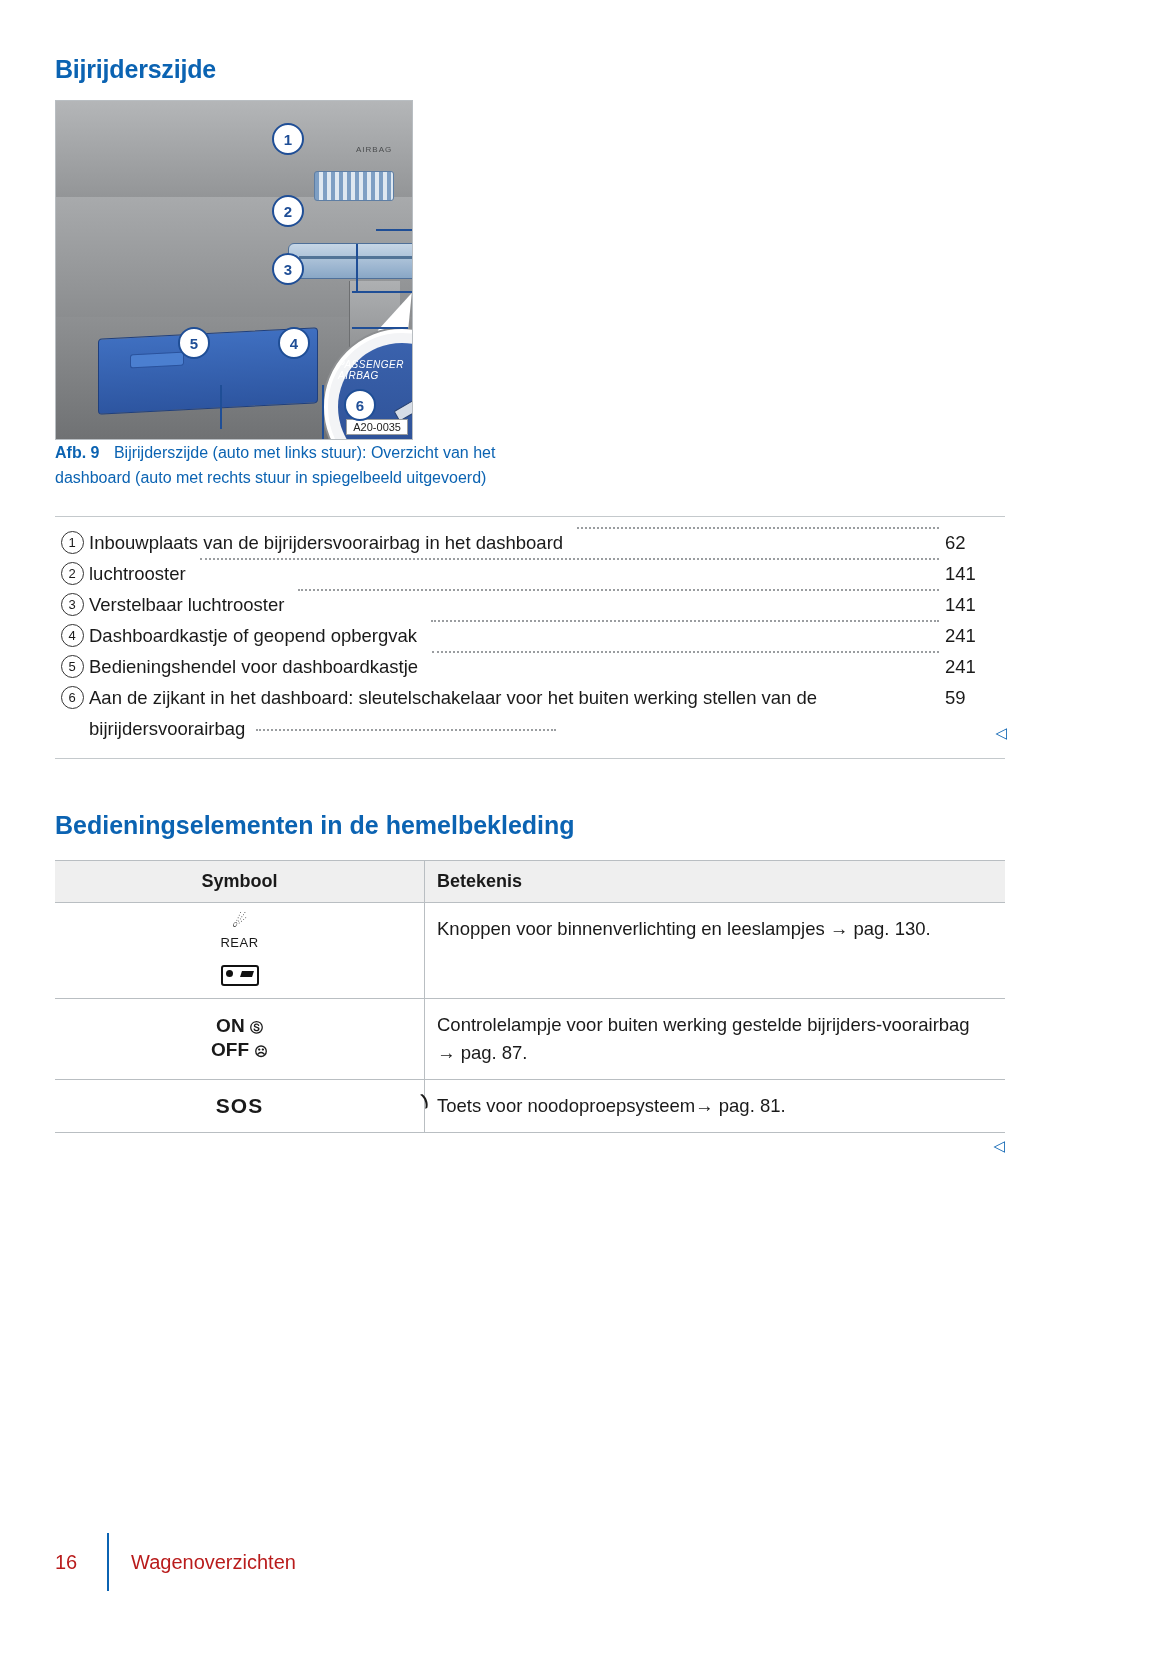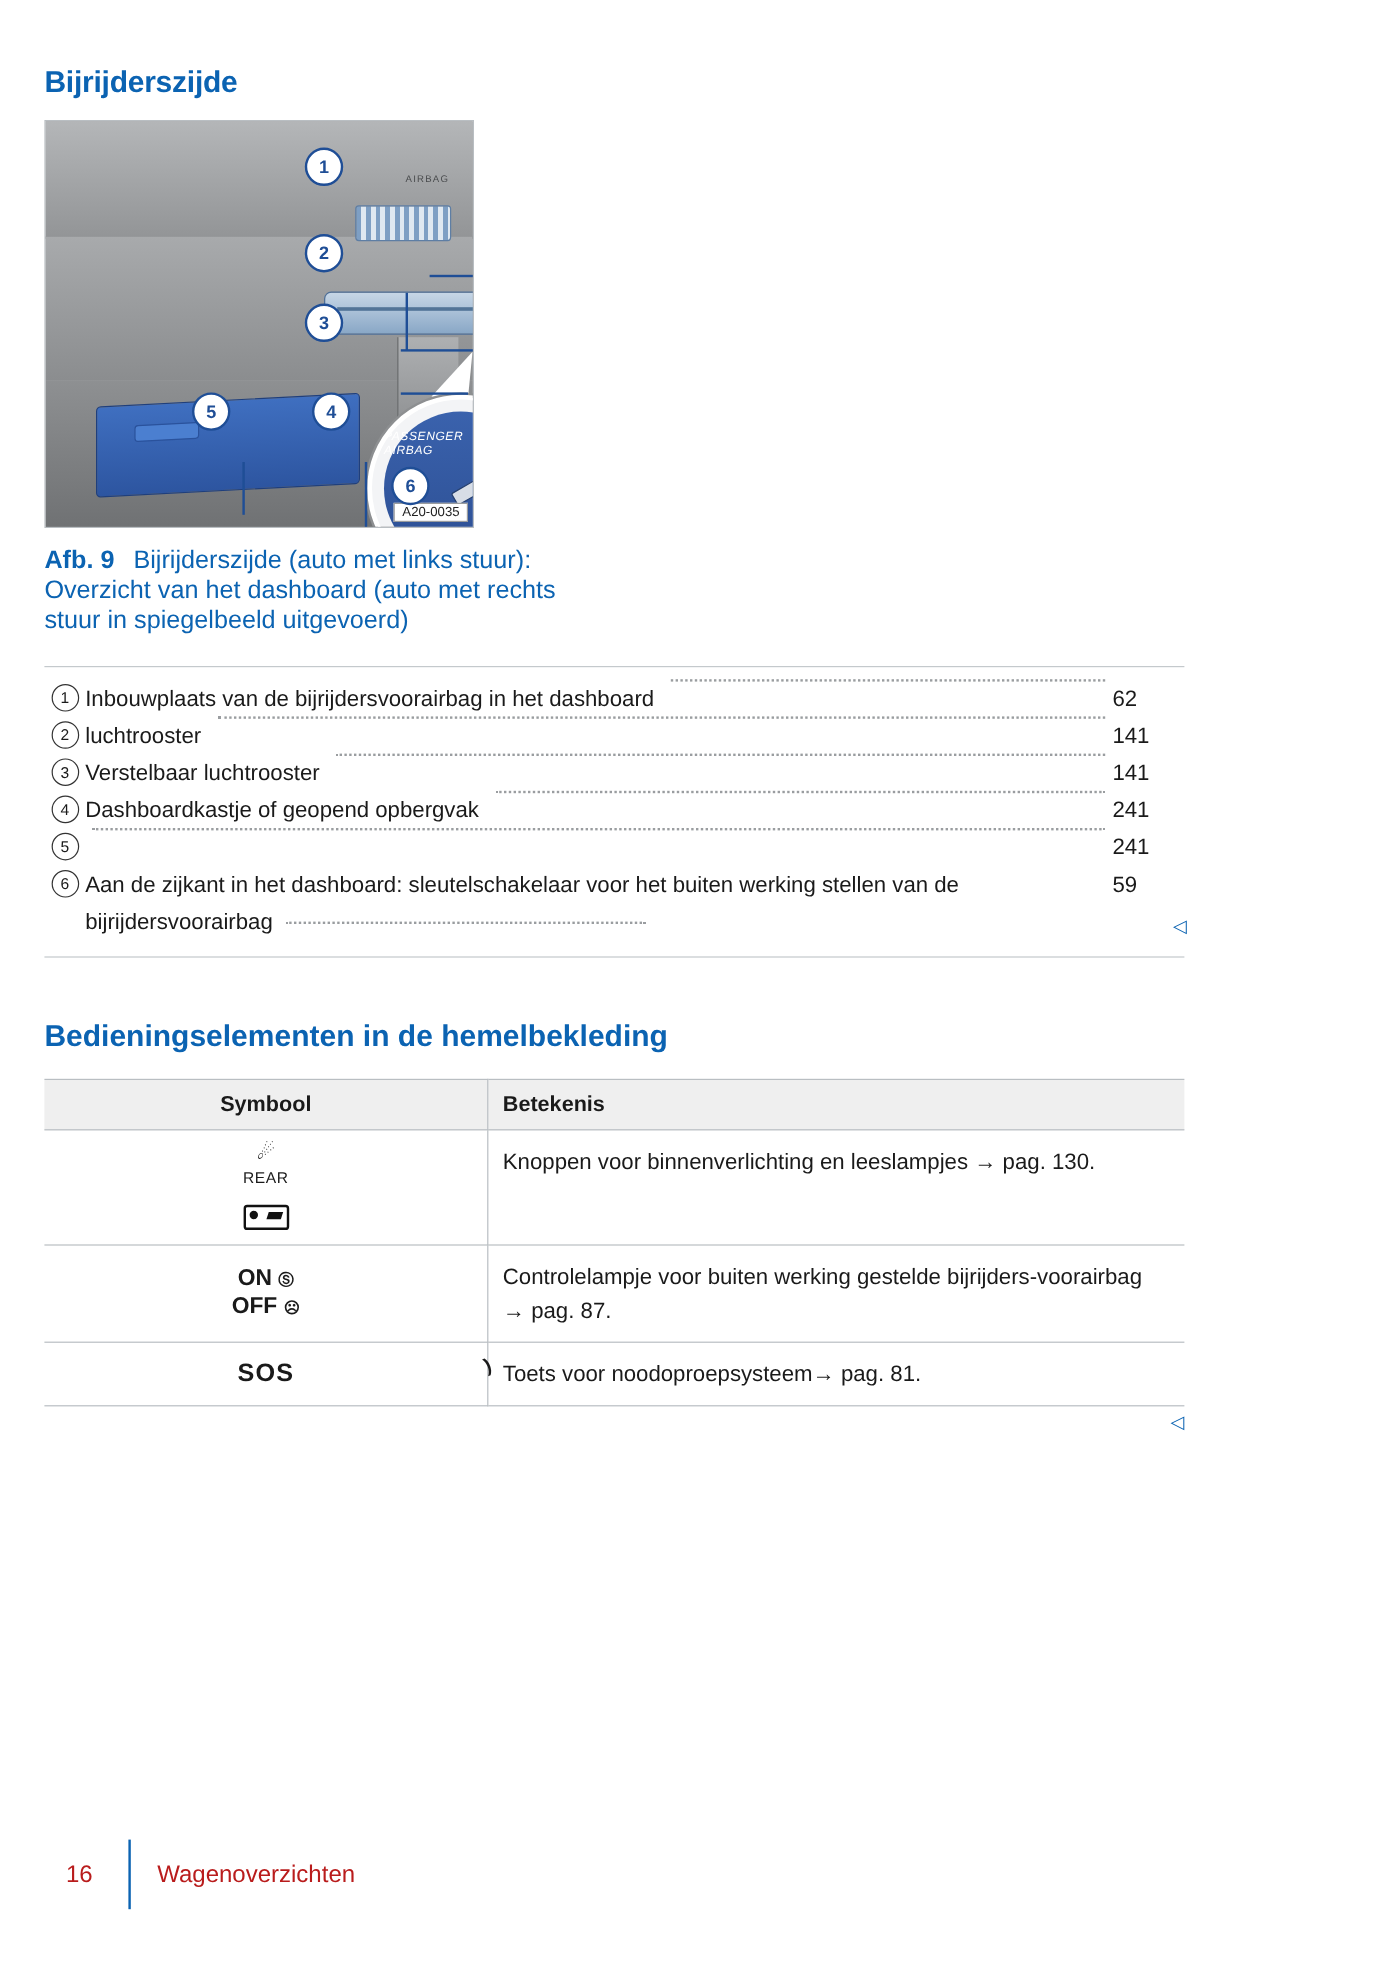--- a/index.html
+++ b/index.html
@@ -16,21 +16,21 @@
     overflow: hidden;
   }
   .page {
     position: absolute;
     left: 0; top: 0;
     width: 1165px;
     height: 1653px;
   }
   .content {
     position: absolute;
-    left: 37px;
+    left: 55px;
     top: 55px;
     width: 950px;
   }
 
   h1.section-title {
     font-size: 25px;
     font-weight: bold;
     color: #0b63b2;
     margin: 0 0 16px 0;
     letter-spacing: -0.2px;
@@ -135,22 +135,21 @@
     background:#ffffff; border:1px solid #9a9c9e;
     font-size:11px; padding:1px 6px; color:#222;
   }
   .airbag-text {
     position:absolute; left:300px; top:44px; font-size:8px; color:#4a4c4e;
     letter-spacing:1px;
   }
 
   
   .caption {
-    margin-top: 14px;
-    font-size: 21px;
+    font-size: 16px;
     line-height: 25px;
     color: #0b63b2;
     width: 470px;
   }
   .caption b { color:#0b63b2; }
   .caption .cap-body { color:#0b63b2; }
 
   
   .legend {
     margin-top: 26px;
@@ -364,20 +363,21 @@
           </div>
         <div class="legend-text" style="flex:0 1 auto;">Dashboardkastje of geopend opbergvak</div>
         <div class="leaders"></div>
         <div class="pg">241</div>
       </div>
 
       <div class="legend-row">
         <div class="num">
             <span>5</span>
           </div>
+        <div class="legend-text" style="flex:0 1 auto;">Bedieningshendel voor dashboardkastje</div>
         <div class="leaders"></div>
         <div class="pg">241</div>
       </div>
 
       <div class="legend-row two-line">
         <div class="num">
             <span>6</span>
           </div>
         <div class="legend-text" style="flex:1 1 auto;">
           <span>Aan de zijkant in het dashboard: sleutelschakelaar voor het buiten werking stellen van de bijrijdersvoorairbag</span>

